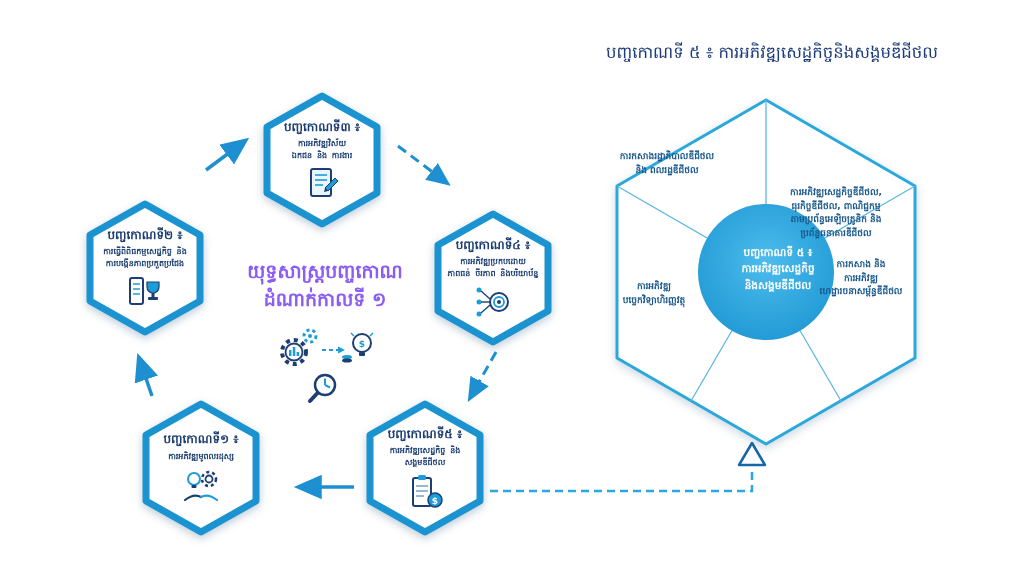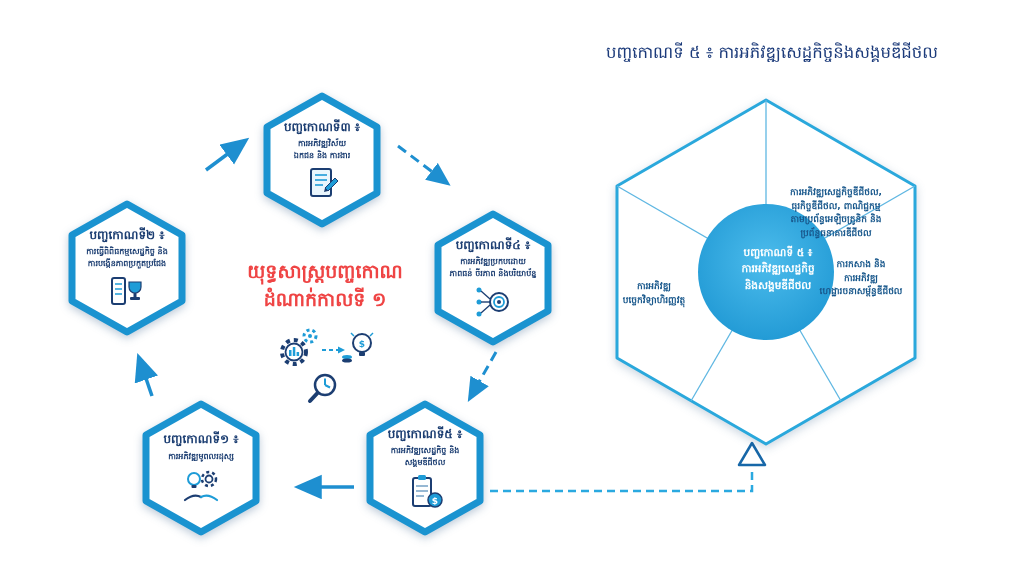--- a/index.html
+++ b/index.html
@@ -7,26 +7,26 @@
           font-family:"DejaVu Sans",sans-serif;}
   [data-bind]{white-space:pre-line;}
 
   
   .hex{position:absolute;width:126px;height:140px;}
   .hex-bg{position:absolute;left:0;top:0;width:126px;height:140px;
           filter:drop-shadow(0 3px 4px rgba(20,70,120,.28));}
   .hex-content{position:absolute;left:0;top:0;right:0;bottom:0;display:flex;flex-direction:column;
           align-items:center;justify-content:center;text-align:center;padding:20px 13px;gap:3px;}
   .hex-title{font-size:12px;font-weight:bold;color:#1c3e72;line-height:1.4;}
-  .hex-label{font-size:8px;font-weight:bold;color:#1c3e72;line-height:1.45;}
+  .hex-label{font-size:8px;font-weight:bold;color:#1c3e72;line-height:1.45;font-family:Liberation Mono, monospace;}
   .hex-icon{margin-top:3px;}
 
   
   .center-title{position:absolute;left:215px;top:258px;width:220px;text-align:center;
-          font-size:19px;font-weight:bold;color:#ef4444;line-height:1.45;}
+          font-size:19px;font-weight:bold;color:#8b5cf6;line-height:1.45;}
   .center-icons{position:absolute;left:262px;top:326px;}
 
   
   .right-title{position:absolute;left:556px;top:42px;width:432px;text-align:center;
           font-size:16.5px;font-weight:normal;color:#1b3a7a;}
   .pent5{position:absolute;left:594px;top:84px;width:344px;height:376px;}
   .pent5 svg{position:absolute;left:0;top:0;}
   .sector{position:absolute;font-size:9px;font-weight:bold;color:#19588c;
           text-align:center;line-height:1.5;}
   .circle-label{position:absolute;left:104px;top:160px;width:160px;text-align:center;
@@ -111,21 +111,21 @@
         <circle cx="13" cy="10" r="6" fill="#ffffff" stroke="#1e9cd7" stroke-width="2"></circle>
         <rect x="10.5" y="16" width="5" height="3" rx="1" fill="#1c3e72"></rect>
         <circle cx="28" cy="10" r="7" fill="none" stroke="#1c3e72" stroke-width="2.5" stroke-dasharray="3 3"></circle>
         <circle cx="28" cy="10" r="3.5" fill="none" stroke="#1c3e72" stroke-width="1.8"></circle>
         <path d="M4 31 Q13 24 20 28" fill="none" stroke="#1c3e72" stroke-width="2.2" stroke-linecap="round"></path>
         <path d="M36 31 Q27 24 20 28" fill="none" stroke="#1e9cd7" stroke-width="2.2" stroke-linecap="round"></path>
       </svg>
     </div>
   </div>
 
-  <div class="hex" style="left:64px;top:198px;">
+  <div class="hex" style="left:82px;top:198px;">
     <svg class="hex-bg" viewBox="0 0 126 140">
       <polygon points="63,6 118,37 118,103 63,134 8,103 8,37" fill="#ffffff" stroke="#1a93d0" stroke-width="7" stroke-linejoin="round"></polygon>
     </svg>
     <div class="hex-content">
       <div class="hex-title" data-bind="cycle.hexagons.4.title">បញ្ចកោណទី២ ៖</div>
       <div class="hex-label" data-bind="cycle.hexagons.4.label">ការធ្វើពិពិធកម្មសេដ្ឋកិច្ច និង
 ការបង្កើនភាពប្រកួតប្រជែង</div>
       <svg class="hex-icon" width="40" height="34" viewBox="0 0 40 34">
         <rect x="5" y="3" width="13" height="26" rx="2" fill="#ffffff" stroke="#1c3e72" stroke-width="2"></rect>
         <line x1="8" y1="9" x2="15" y2="9" stroke="#1e9cd7" stroke-width="1.5"></line>
@@ -201,20 +201,22 @@
       <g stroke="#5fb7e2" stroke-width="1.3">
         <line x1="172" y1="188" x2="172" y2="16"></line>
         <line x1="172" y1="188" x2="23" y2="102"></line>
         <line x1="172" y1="188" x2="321" y2="102"></line>
         <line x1="172" y1="188" x2="97" y2="317"></line>
         <line x1="172" y1="188" x2="247" y2="317"></line>
       </g>
       <circle cx="172" cy="188" r="68" fill="url(#cg)"></circle>
     </svg>
 
+    <div class="sector" style="left:10px;top:66px;width:126px;" data-bind="right_panel.sectors.0.label">ការកសាងរដ្ឋាភិបាលឌីជីថល
+និង ពលរដ្ឋឌីជីថល</div>
     <div class="sector" style="left:172px;top:58px;width:140px;margin-top:44px;" data-bind="right_panel.sectors.1.label">ការអភិវឌ្ឍសេដ្ឋកិច្ចឌីជីថល,
 ធុរកិច្ចឌីជីថល, ពាណិជ្ជកម្ម
 តាមប្រព័ន្ធអេឡិចត្រូនិក និង
 ប្រព័ន្ធធនាគារឌីជីថល</div>
     <div class="sector" style="left:202px;top:174px;width:130px;" data-bind="right_panel.sectors.2.label">ការកសាង និង
 ការអភិវឌ្ឍ
 ហេដ្ឋារចនាសម្ព័ន្ធឌីជីថល</div>
     <div class="sector" style="left:2px;top:196px;width:116px;" data-bind="right_panel.sectors.4.label">ការអភិវឌ្ឍ
 បច្ចេកវិទ្យាហិរញ្ញវត្ថុ</div>
 

